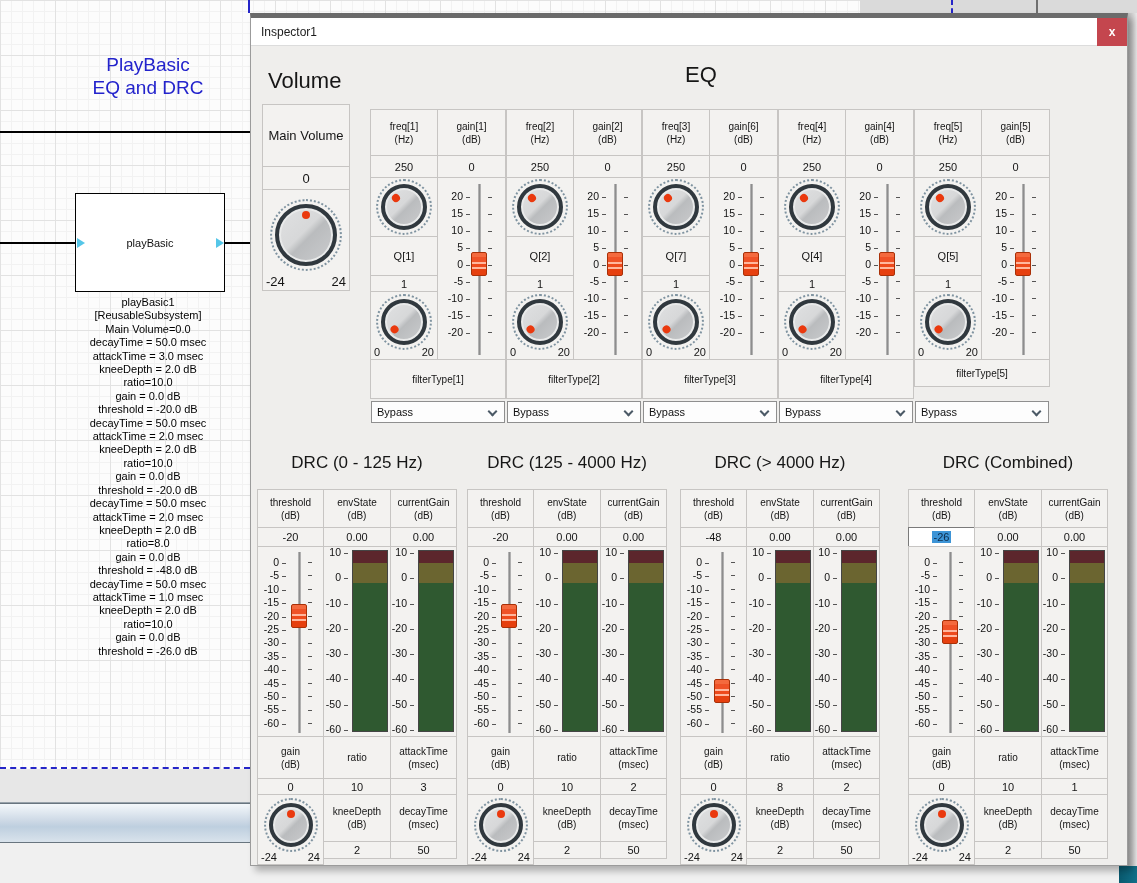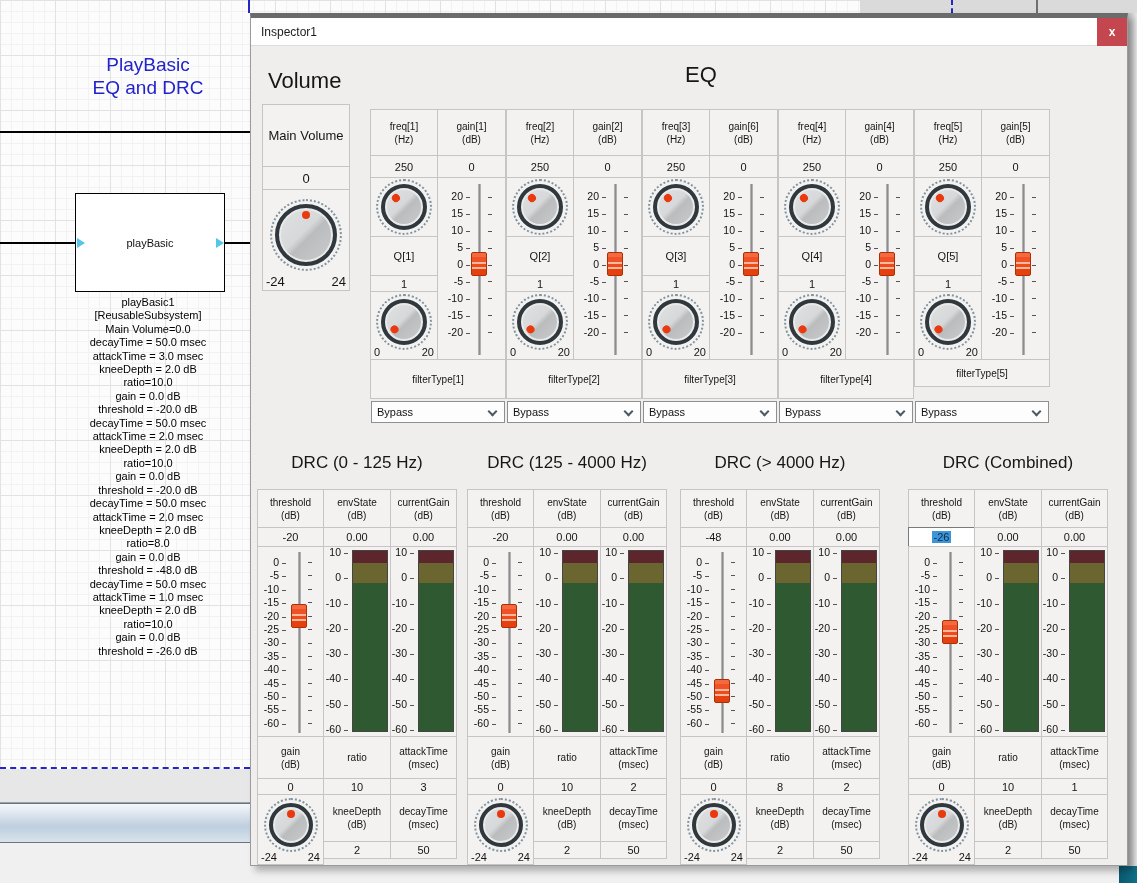--- a/index.html
+++ b/index.html
@@ -333,21 +333,21 @@
         <div class="cell" style="left:0;top:68px;width:68px;height:60px;">
           <div class="kring" style="left:5px;top:1px;width:56px;height:56px;">
               <div class="knob">
                 <div class="arm" style="--rot:-42deg;">
                   <i class="dot"></i>
                 </div>
               </div>
             </div>
         </div>
         <div class="cell valc" style="left:0;top:127px;width:68px;height:40px;">
-            <span>Q[3]</span>
+            <span>Q[7]</span>
           </div>
         <div class="cell valc" style="left:0;top:166px;width:68px;height:17px;">
             <span>1</span>
           </div>
         <div class="cell" style="left:0;top:182px;width:68px;height:69px;">
           <div class="kring" style="left:5px;top:2px;width:56px;height:56px;">
               <div class="knob">
                 <div class="arm" style="--rot:-128deg;">
                   <i class="dot"></i>
                 </div>

